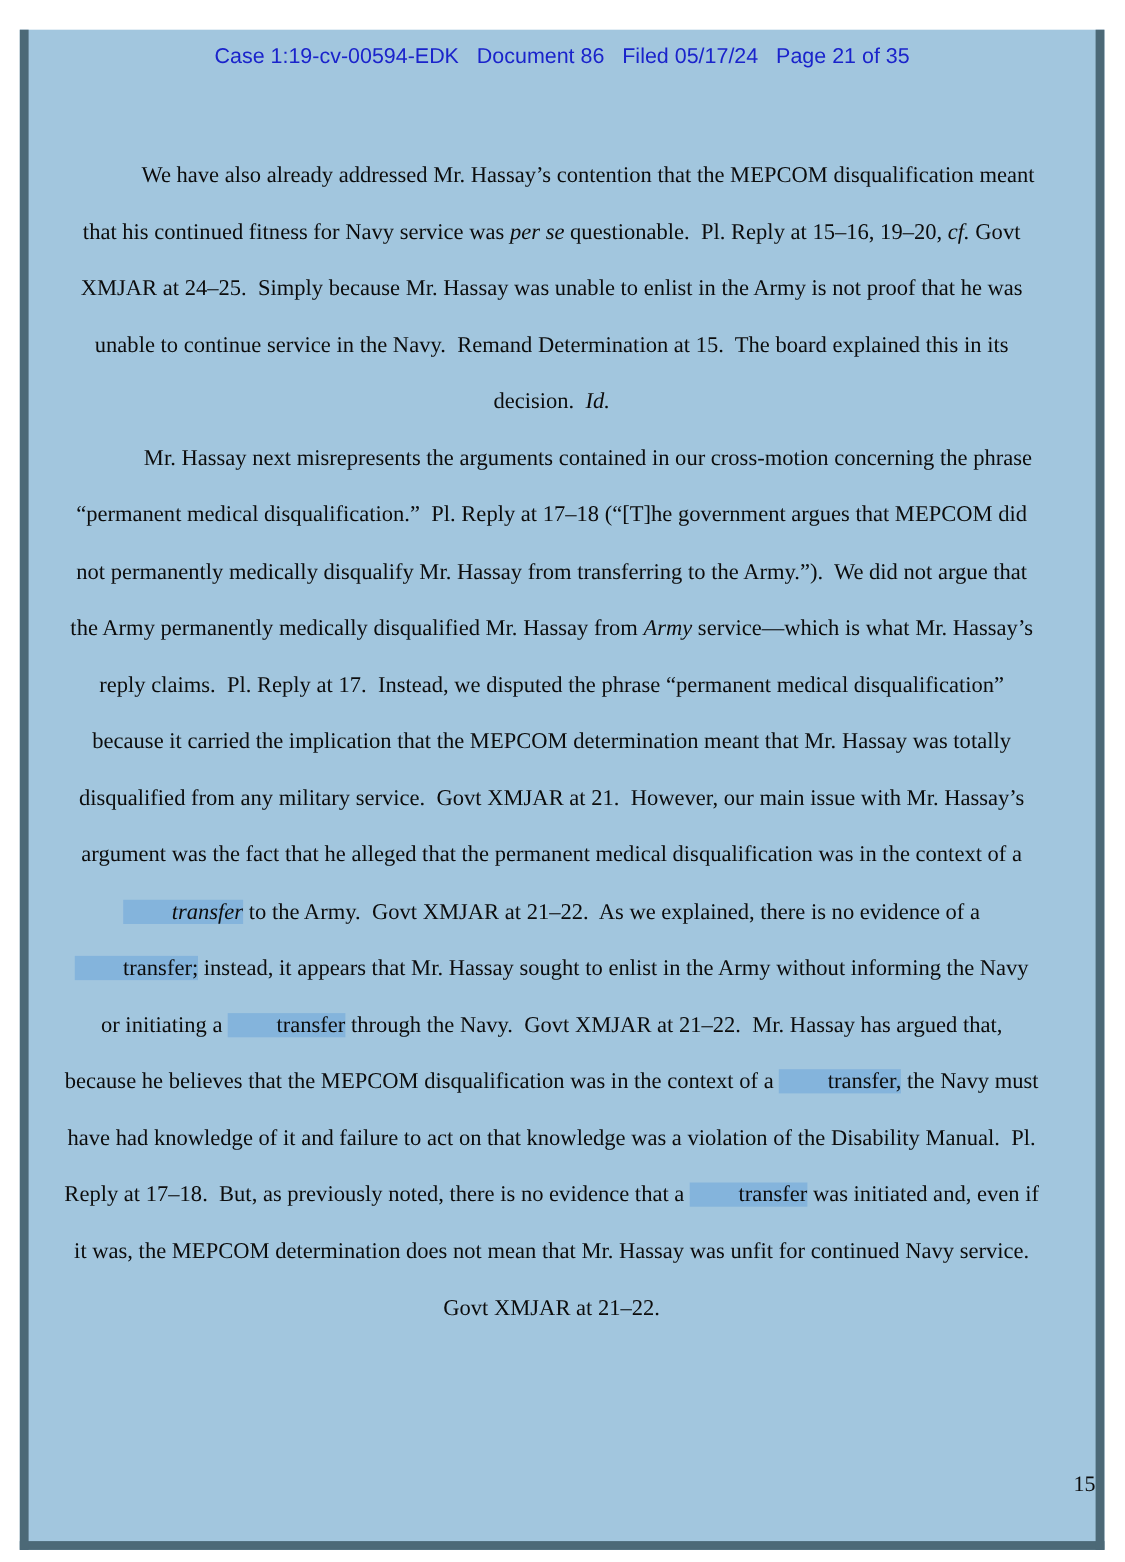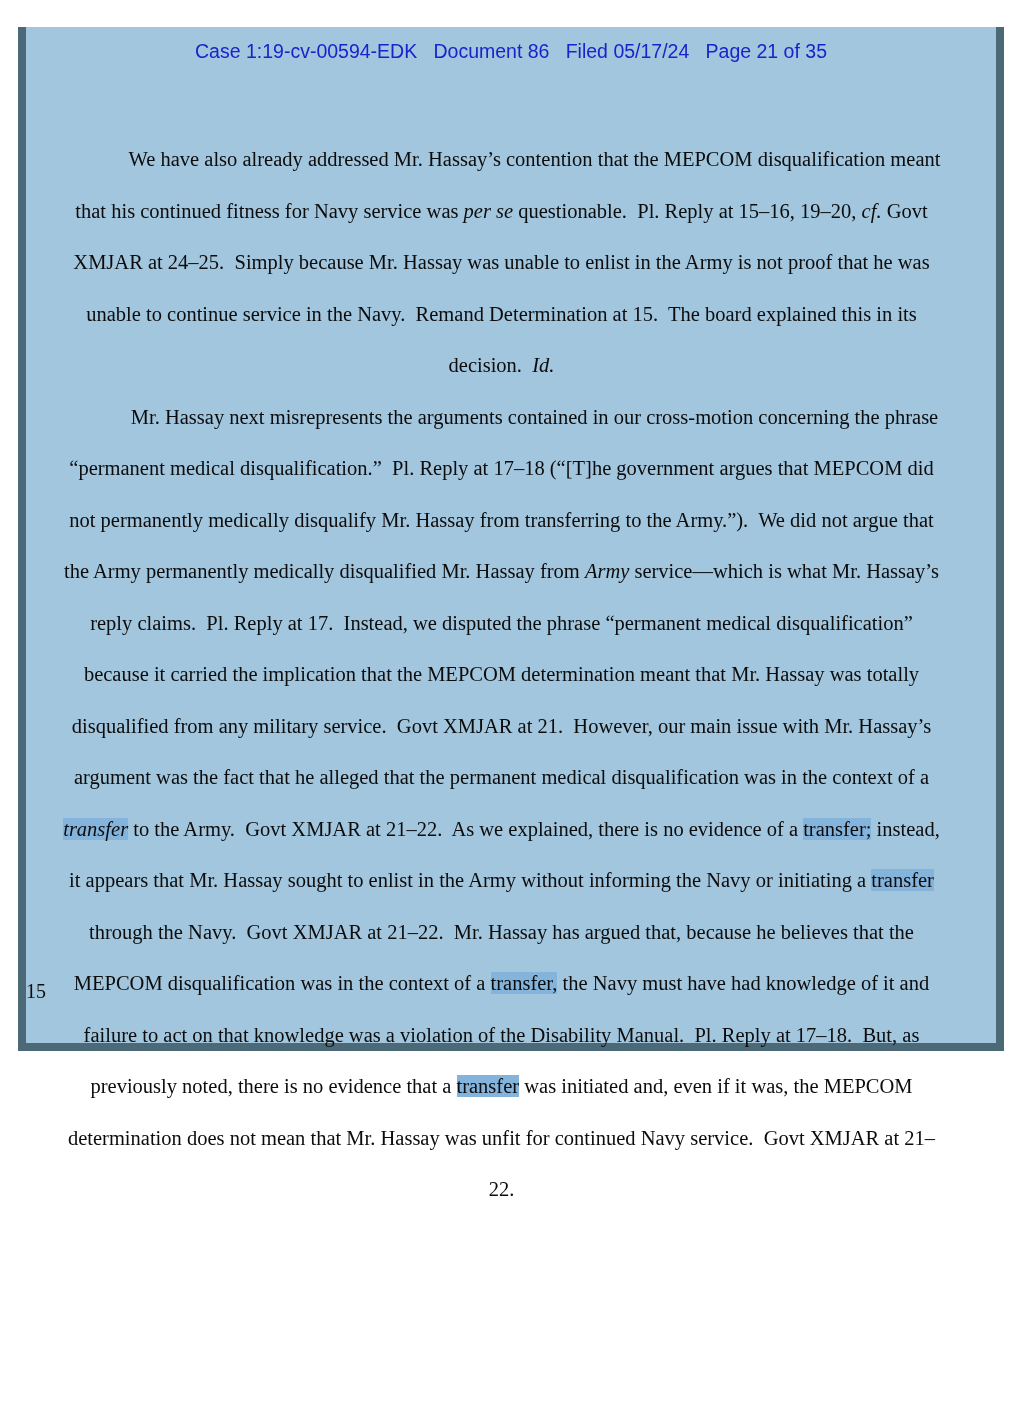--- a/index.html
+++ b/index.html
@@ -5,21 +5,21 @@
   * { box-sizing: border-box; margin: 0; padding: 0; }
   html, body {
     width: 1023px; height: 1420px;
     background: #ffffff;
     overflow: hidden;
     font-family: "Liberation Serif", serif;
   }
   .page-frame {
     position: absolute;
     left: 18px; top: 27px;
-    width: 986px; height: 1024px;
+    width: 986px; height: 1382px;
     background: var(--page-bg, #a2c6de);
     border: 8px solid var(--frame-color, #4c6977);
     border-top: 0;
   }
   .stamp {
     margin-top: 13px;
     text-align: center;
     font-family: "Liberation Sans", sans-serif;
     font-size: 19.5px;
     font-weight: 400;
@@ -32,26 +32,26 @@
     font-size: 20.5px;
     color: var(--text-color, #0c0c0c);
     line-height: 51.5px;
     text-align: center;
   }
   .doc-body p {
     text-indent: 66px;
     white-space: pre-wrap;
   }
   .i { font-style: italic; }
-  .hl { background: var(--hl-color, #84b4dc); }
+  .hl { background: var(--hl-color, #84b4dc); padding-left: 44px; }
   .page-number {
     position: absolute;
     left: 0; right: 0;
     bottom: 40px;
-    text-align: left;
+    text-align: right;
     font-family: "Liberation Serif", serif;
     font-size: 20px;
     color: var(--text-color, #0c0c0c);
   }
 </style>
 </head>
 <body>
 
 <div class="page-frame">
   <div class="stamp">Case 1:19-cv-00594-EDK   Document 86   Filed 05/17/24   Page 21 of 35</div>

